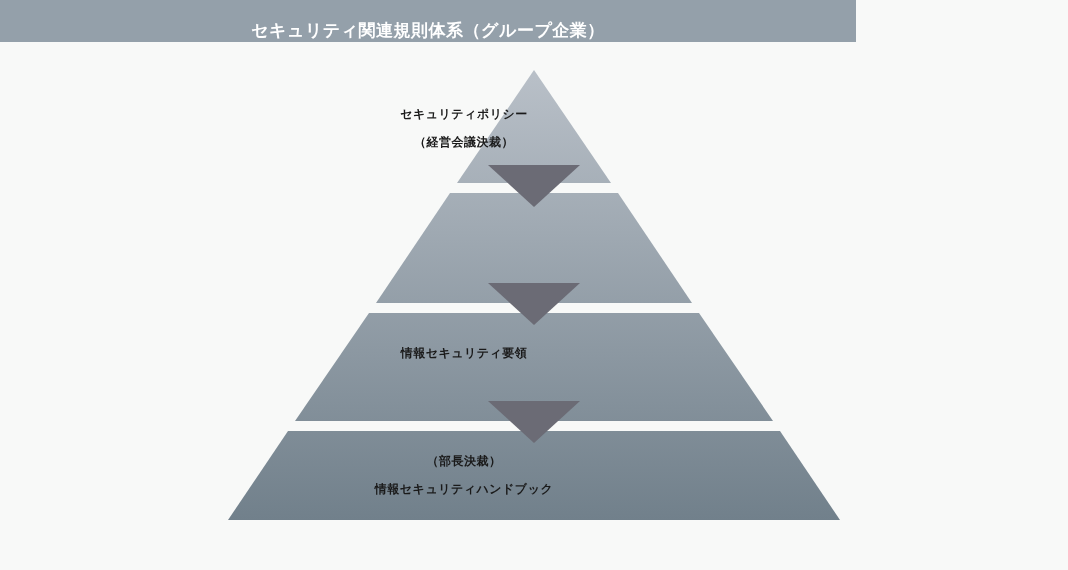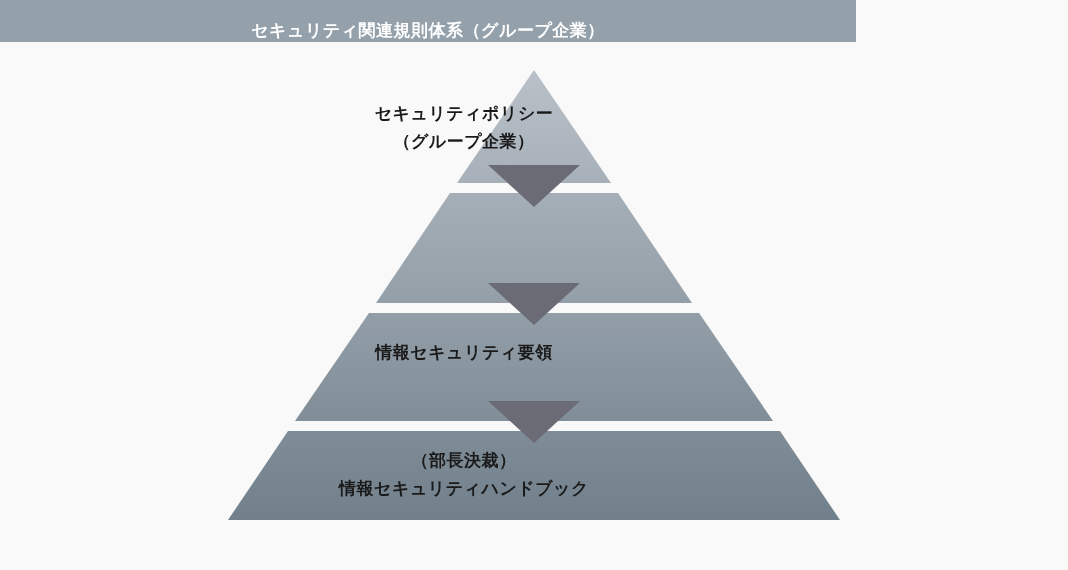--- a/index.html
+++ b/index.html
@@ -42,21 +42,21 @@
     width:1068px;
     height:570px;
     display:block;
   }
   .tier-label{
     position:absolute;
     left:0;
     width:928px;
     text-align:center;
     color:var(--label-text);
-    font-size:17px;
+    font-size:12px;
     font-weight:bold;
     line-height:28px;
     letter-spacing:0.5px;
   }
   .tl-1{top:100px;}
   .tl-2{top:220px;}
   .tl-3{top:339px;text-align:center;}
   .tl-4{top:447px;}
 </style>
 </head>
@@ -81,21 +81,21 @@
     <polygon points="369,313 699,313 773,421 295,421" fill="url(#pyrGrad)"></polygon>
     <polygon points="288,431 780,431 840,520 228,520" fill="url(#pyrGrad)"></polygon>
 
     <polygon points="488,165 580,165 534,207" fill="#6b6b75"></polygon>
     <polygon points="488,283 580,283 534,325" fill="#6b6b75"></polygon>
     <polygon points="488,401 580,401 534,443" fill="#6b6b75"></polygon>
   </svg>
 
   <div class="tier-label tl-1">
     <div>セキュリティポリシー</div>
-    <div>（グループ企業）</div>
+    <div>（経営会議決裁）</div>
   </div>
 
   <div class="tier-label tl-2">
   </div>
 
   <div class="tier-label tl-3">
     <div>情報セキュリティ要領</div>
   </div>
 
   <div class="tier-label tl-4">

